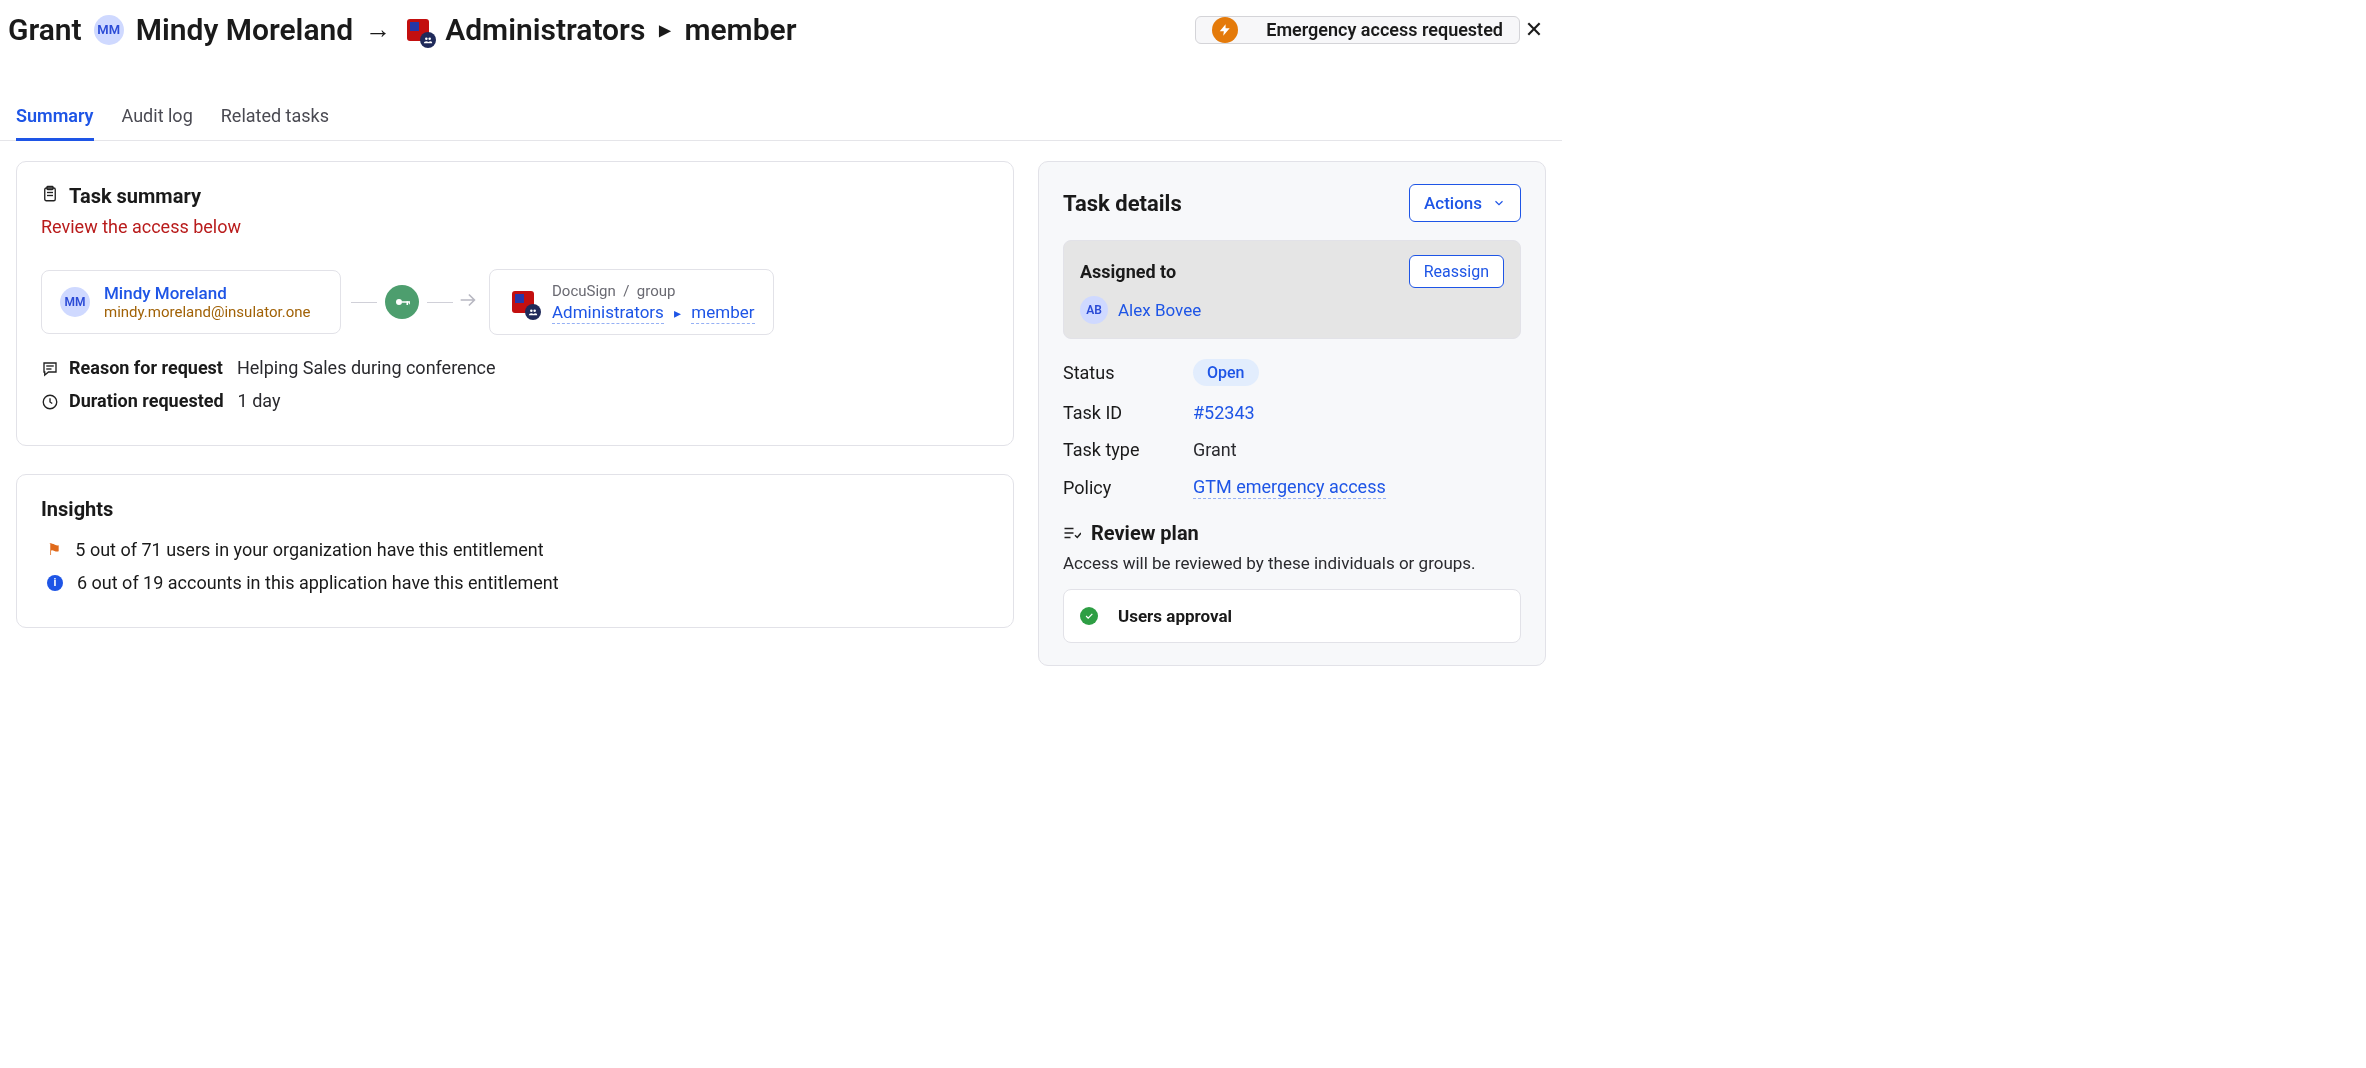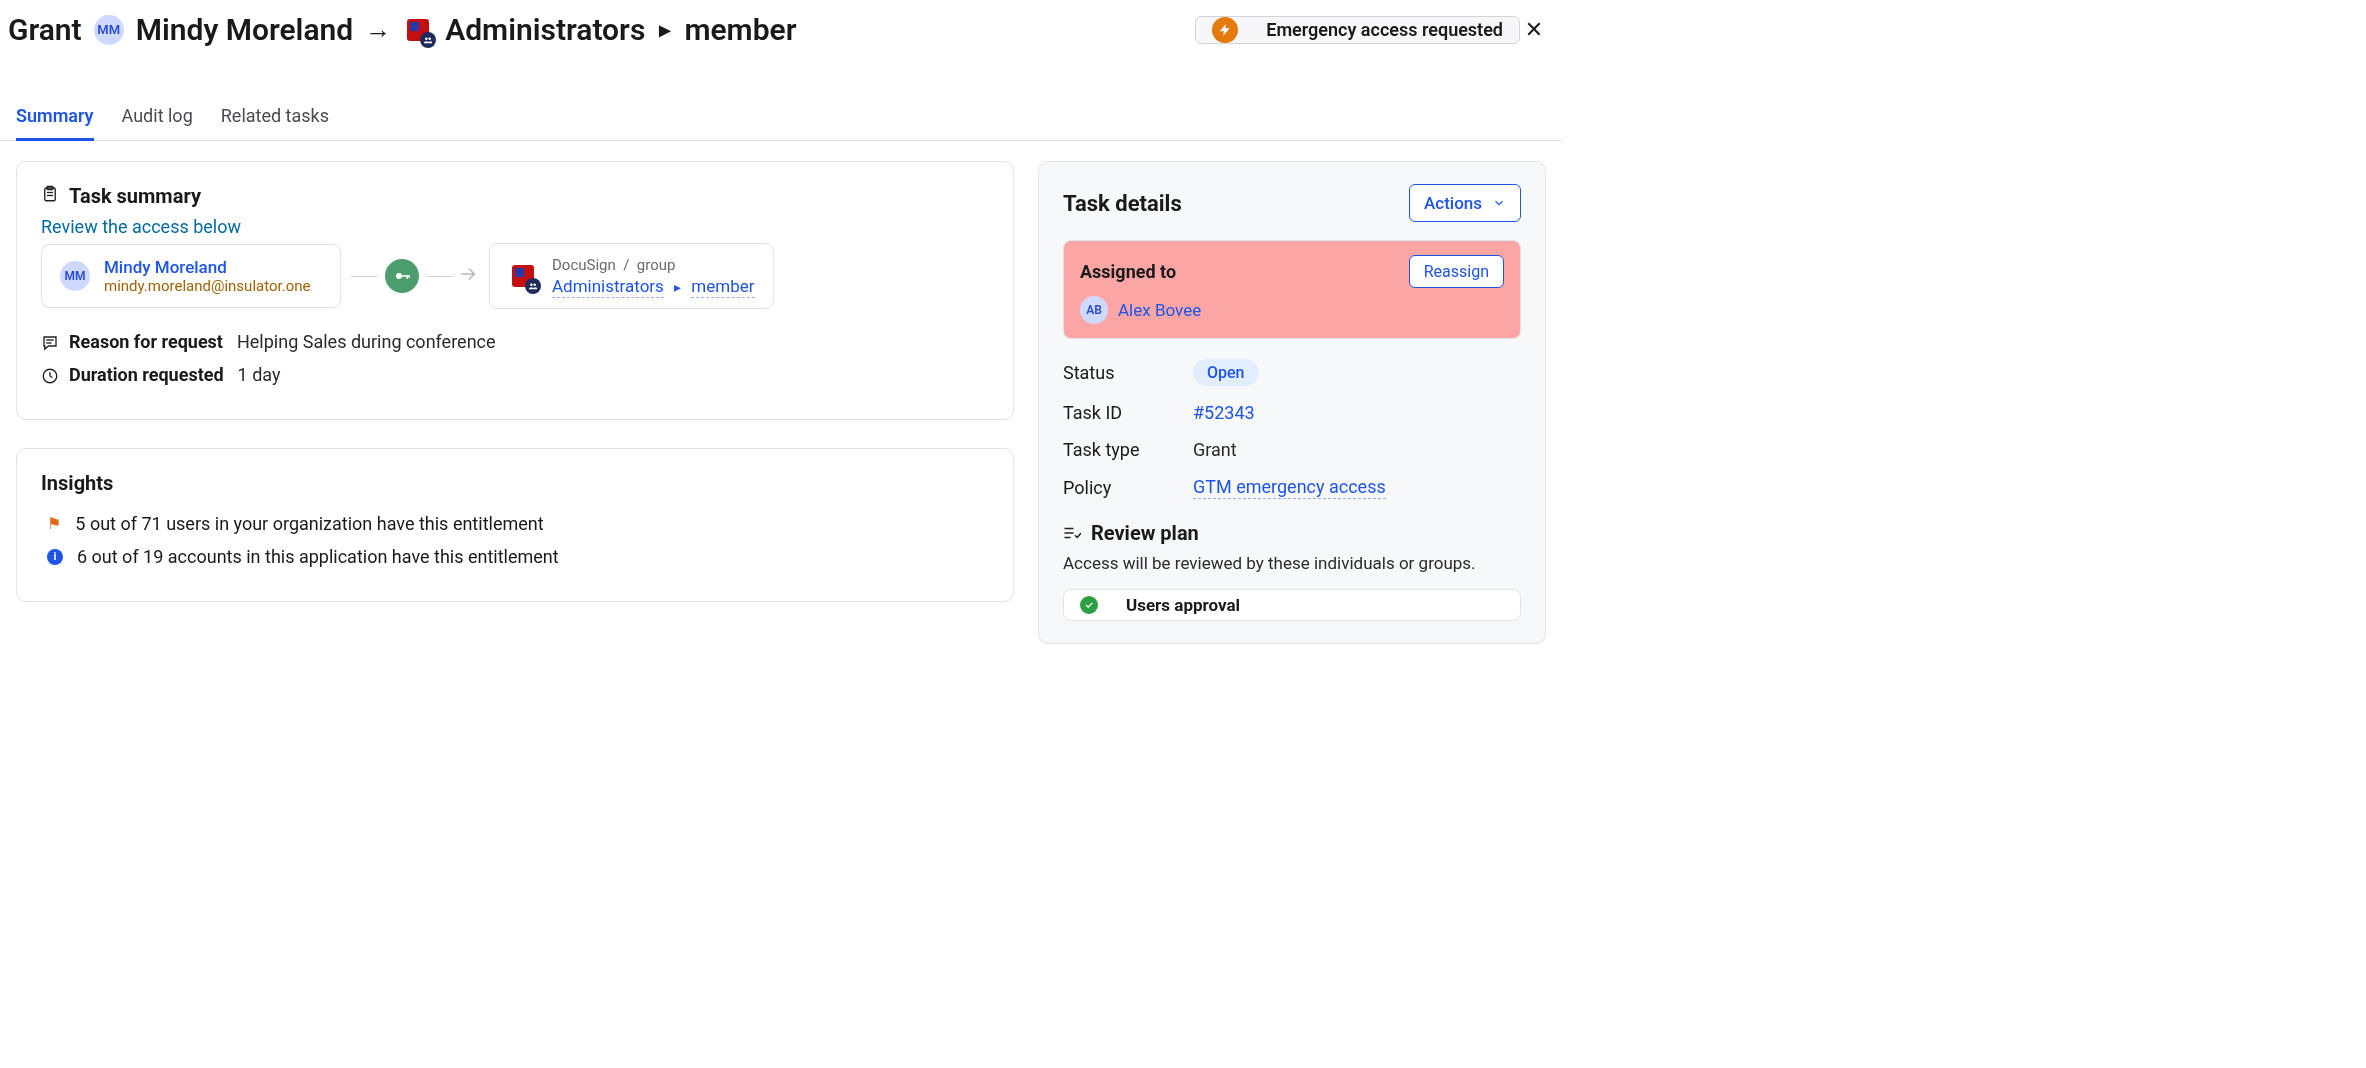--- a/index.html
+++ b/index.html
@@ -147,22 +147,22 @@
     display:flex; align-items:center; gap:10px;
     margin-bottom: 8px;
   }
   .card-title {
     font-size: 20px;
     font-weight: 700;
   }
   .clip-icon svg { width:18px; height:20px; fill:none; stroke:#222; stroke-width:1.8; }
   .subtitle {
     font-size: 18px;
-    color: #0369a1;
-    margin-bottom: 6px;
+    color: #b91c1c;
+    margin-bottom: 32px;
   }
 
   .flow-row {
     display:flex; align-items:center; gap:10px;
     margin-bottom: 22px;
   }
   .flow-card {
     border: 1px solid #e2e2e8;
     border-radius: 8px;
     padding: 12px 18px;
@@ -216,21 +216,21 @@
   .side-header-row { display:flex; align-items:center; justify-content:space-between; margin-bottom:18px; }
   .side-title { font-size:22px; font-weight:700; }
   .actions-btn {
     border:1.6px solid #1e55e6; color:#1e55e6; background:#fff;
     border-radius:6px; padding:8px 14px; font-size:17px; font-weight:500;
     display:flex; align-items:center; gap:10px; cursor:pointer;justify-content:space-between;
   }
   .actions-btn svg { width:14px; height:14px; stroke:#1e55e6; fill:none; stroke-width:2; }
 
   .assigned-card {
-    background:#fca5a5; border:1px solid #e2e2e8; border-radius:8px;
+    background:#e5e5e5; border:1px solid #e2e2e8; border-radius:8px;
     padding:14px 16px; margin-bottom:20px;
   }
   .assigned-top { display:flex; align-items:center; justify-content:space-between; }
   .assigned-label { font-weight:700; font-size:18px; }
   .reassign-btn {
     border:1.6px solid #1e55e6; color:#1e55e6; background:#fff;
     border-radius:6px; padding:6px 14px; font-size:16px; cursor:pointer;
   }
   .assignee-row { display:flex; align-items:center; gap:10px; margin-top:8px; }
   .avatar-ab {
@@ -249,21 +249,21 @@
   }
   .link-val { color:#1e55e6; }
   .dashed-link { border-bottom:1px dashed #95b0f5; padding-bottom:1px; }
 
   .review-header { display:flex; align-items:center; gap:10px; font-size:20px; font-weight:700; margin-top:22px; margin-bottom:8px; }
   .review-header svg { width:18px; height:14px; }
   .review-sub { font-size:17px; color:#2a2a2e; margin-bottom:16px; }
 
   .approval-card {
     background:#fff; border:1px solid #e2e2e8; border-radius:8px;
-    padding:5px 16px; display:flex; align-items:center; gap:28px;
+    padding:16px 16px; display:flex; align-items:center; gap:20px;
   }
   .check-circle {
     width:18px; height:18px; border-radius:50%; background:#2e9e44;
     display:flex; align-items:center; justify-content:center;
   }
   .check-circle svg { width:10px; height:10px; stroke:#fff; fill:none; stroke-width:3; }
   .approval-label { font-weight:700; font-size:17px; }
 </style>
 </head>
 <body>

